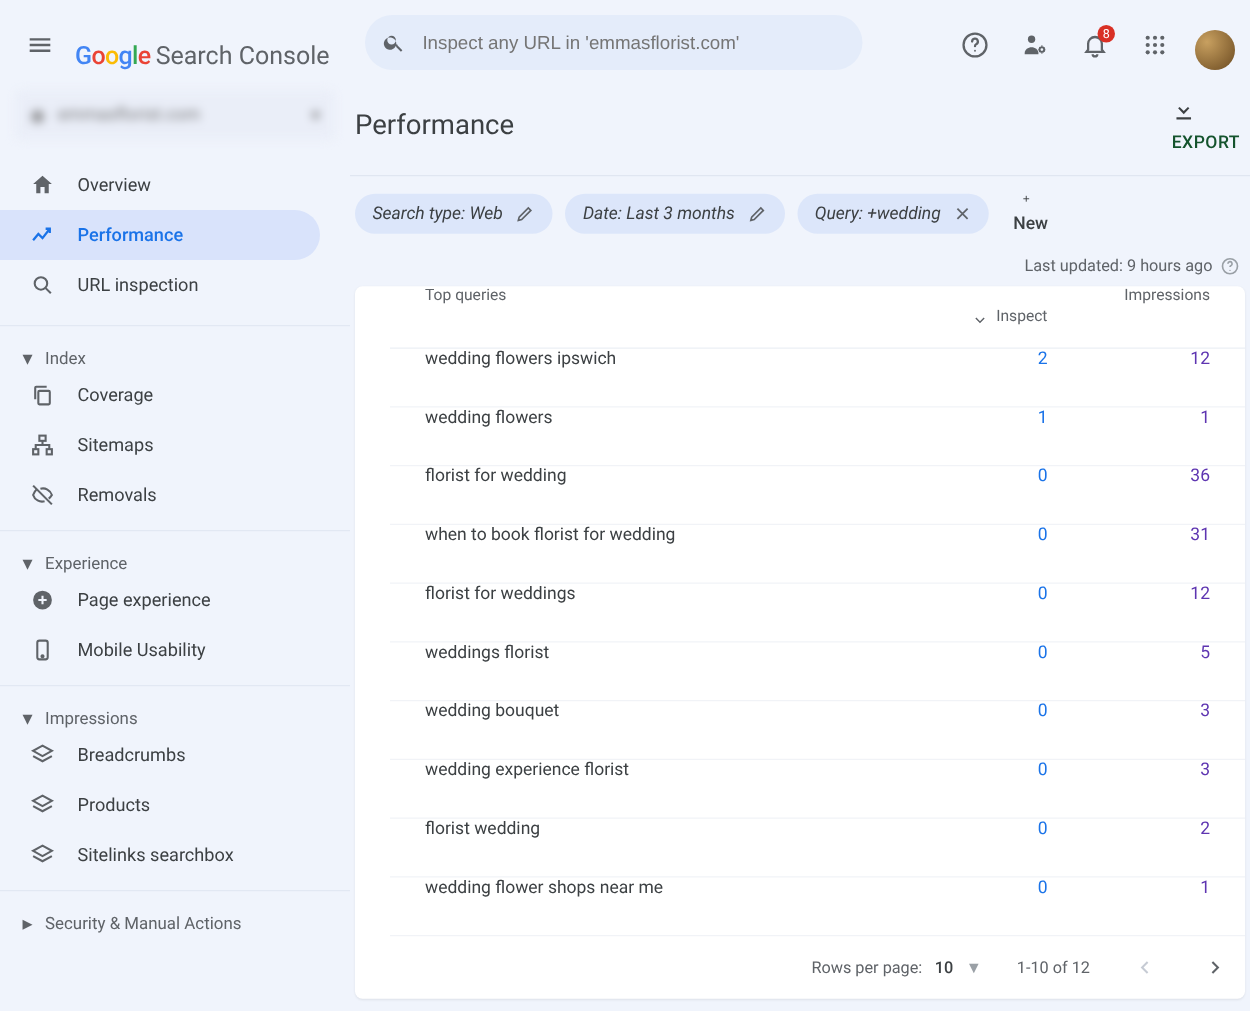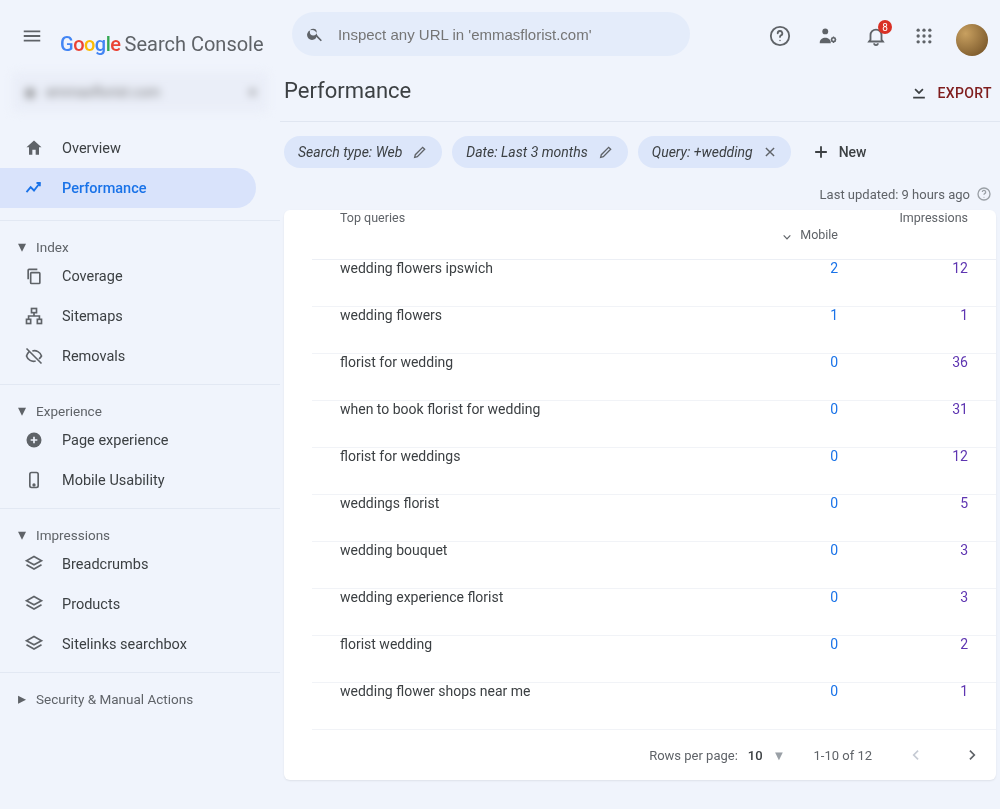--- a/index.html
+++ b/index.html
@@ -73,25 +73,25 @@
     color:#5f6368; font-size:13.5px; cursor:pointer;
     border-top:1px solid #e2e8f3; margin-top:8px; padding-top:20px; padding-bottom:4px;
   }
   .nav-group:first-of-type{ border-top:none; margin-top:0; padding-top:0;}
   .chev { font-size:16px; color:#5f6368; }
 
   
   .main { flex:1; padding:22px 0 0 0; overflow:hidden; }
   .page-head { display:flex; align-items:center; padding:0 8px 0 4px; }
   .page-title { font-size:22px; color:#3c4043; flex:1; }
-  .export { display:flex; align-items:flex-end; gap:8px; font-size:14px; font-weight:500; letter-spacing:0.4px; color:#7f1d1d; cursor:pointer; }
+  .export { display:flex; align-items:flex-start; gap:8px; font-size:14px; font-weight:500; letter-spacing:0.4px; color:#14532d; cursor:pointer;flex-direction:column; }
   .divider { height:1px; background:#e0e6f1; margin:18px 0 14px 0; }
   .chips { display:flex; gap:10px; align-items:center; padding:0 4px; }
   .chip { background:#dce6fa; color:#3c4043; height:32px; border-radius:16px; display:flex; align-items:center; padding:0 14px; gap:10px; font-size:14px; cursor:pointer;font-style:italic; }
-  .new { background:transparent; display:flex; align-items:center; gap:8px; height:32px; padding:0 10px; font-size:14px; font-weight:500; cursor:pointer; }
+  .new { background:transparent; display:flex; align-items:flex-start; gap:8px; height:32px; padding:0 10px; font-size:14px; font-weight:500; cursor:pointer;flex-direction:column; }
   .updated { text-align:right; color:#5f6368; font-size:13px; margin:18px 8px 8px 0; display:flex; justify-content:flex-end; align-items:center; gap:6px; }
 
   
   .card { background:#fff; border-radius:6px; box-shadow:0 1px 2px rgba(0,0,0,0.08); margin:4px 4px 0 4px; }
   .thead, .trow { display:flex; padding:0 28px;margin-left:28px; }
   .thead { height:50px; color:#5f6368; font-size:12.5px; border-bottom:1px solid #eceff5; }
   .trow { height:47px; border-bottom:1px solid #f1f3f7; font-size:14px; }
   .col-q { flex:1; }
   .col-c { width:130px; text-align:right; color:#1a73e8; }
   .col-i { width:130px; text-align:right; color:#5e35b1; }
@@ -182,20 +182,29 @@
     </div>
     <div class="nav-item active">
       <span class="nicon">
           <svg width="20" height="20" viewBox="0 0 24 24" fill="none" stroke="#1a73e8" stroke-width="2.2">
             <path d="M3 17l5-6 4 4 7-9"></path>
             <path d="M15 6h4v4"></path>
           </svg>
         </span>
       <span>Performance</span>
     </div>
+    <div class="nav-item">
+      <span class="nicon">
+          <svg width="20" height="20" viewBox="0 0 24 24" fill="none" stroke="#5f6368" stroke-width="2">
+            <circle cx="10.5" cy="10.5" r="6"></circle>
+            <path d="M20 20l-5-5"></path>
+          </svg>
+        </span>
+      <span>URL inspection</span>
+    </div>
 
     <div class="nav-group" style="margin-top:12px;">
       <span class="chev">▾</span>
       <span>Index</span>
     </div>
     <div class="nav-item">
       <span class="nicon">
           <svg width="20" height="20" viewBox="0 0 24 24" fill="none" stroke="#5f6368" stroke-width="2">
             <rect x="8" y="8" width="11" height="13" rx="1"></rect>
             <path d="M5 16V5a1 1 0 0 1 1-1h10"></path>
@@ -333,21 +342,21 @@
         </svg>
     </div>
 
     <div class="card">
       <div class="thead">
         <div class="col-q">Top queries</div>
         <div class="col-c">
           <svg width="14" height="14" viewBox="0 0 24 24" fill="#5f6368">
               <path d="M12 4v13l5-5 1.4 1.4L12 20l-6.4-6.6L7 12l5 5V4z"></path>
             </svg>
-          <span>Mobile</span>
+          <span>Inspect</span>
         </div>
         <div class="col-i">Impressions</div>
       </div>
       <div id="tbody">
           <div class="trow">
             <div class="col-q">wedding flowers ipswich</div>
             <div class="col-c">2</div>
             <div class="col-i">12</div>
           </div>
           <div class="trow">

